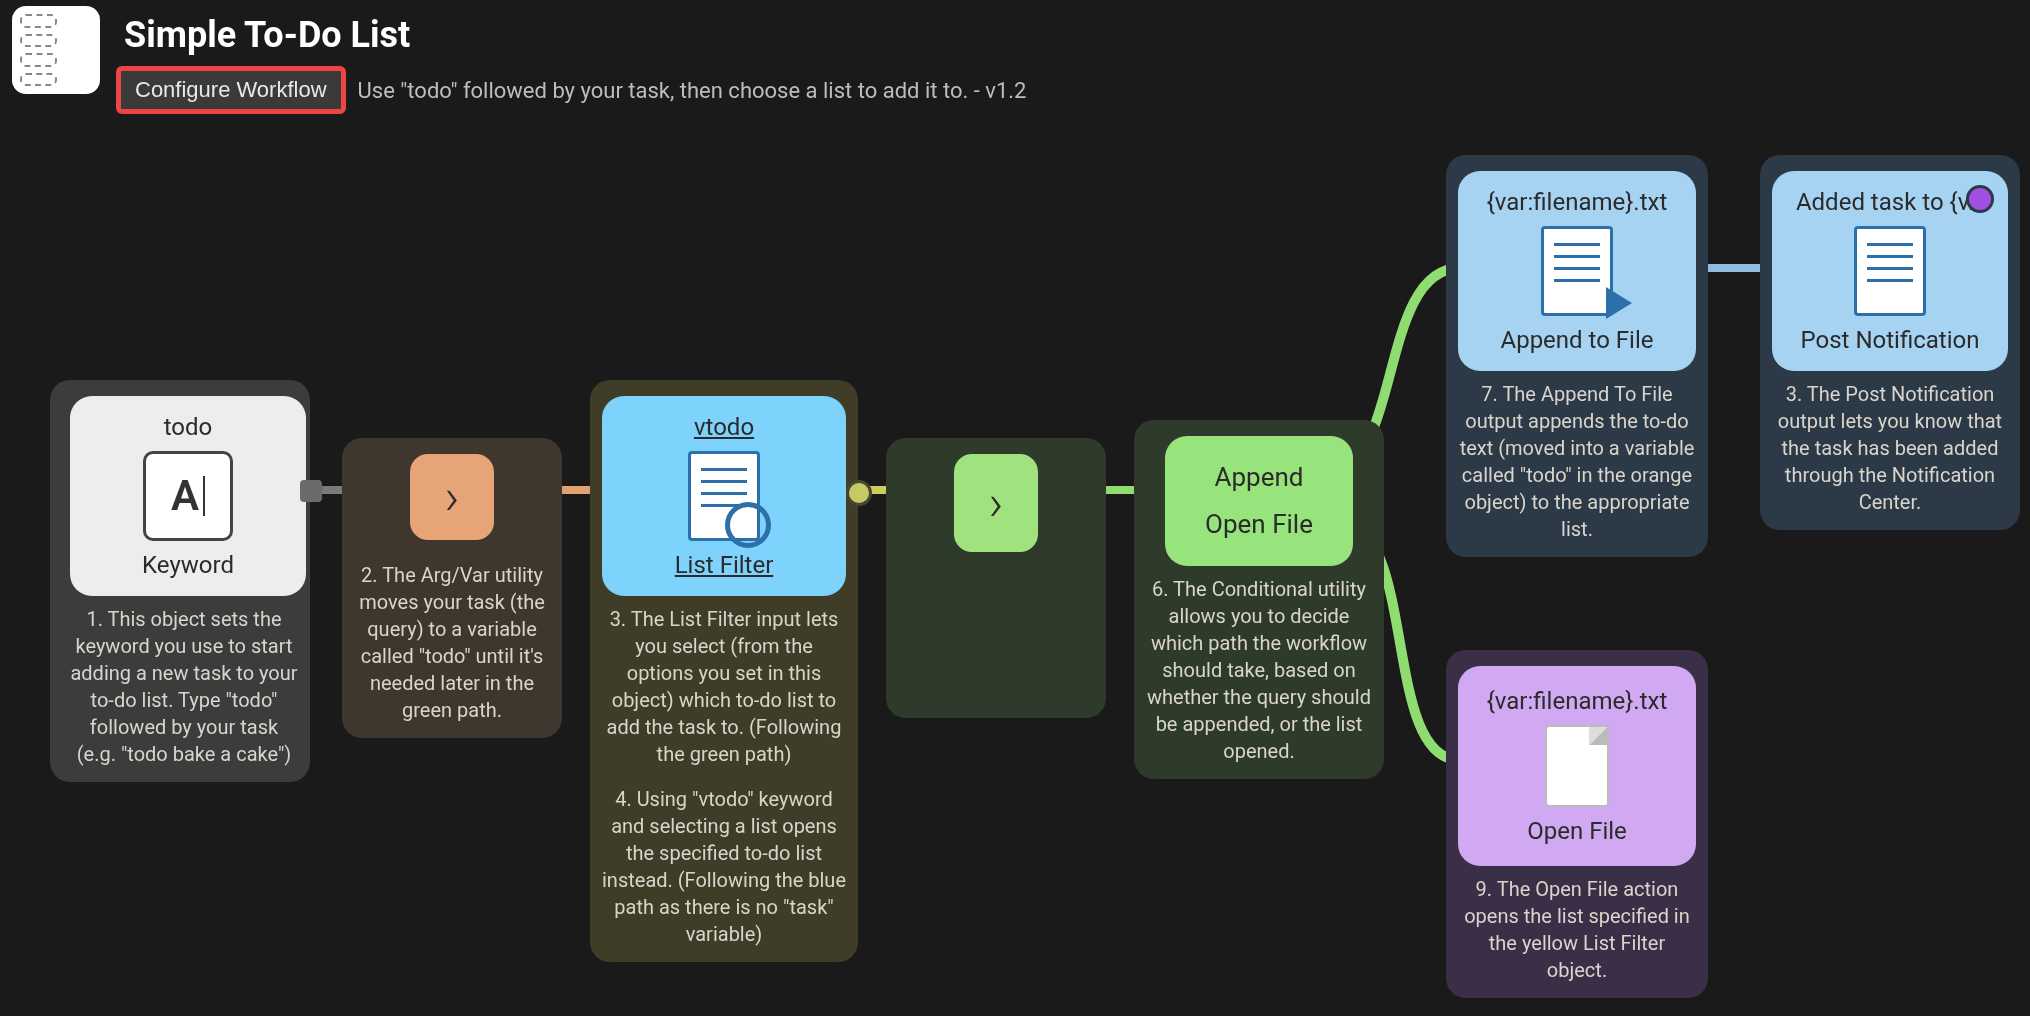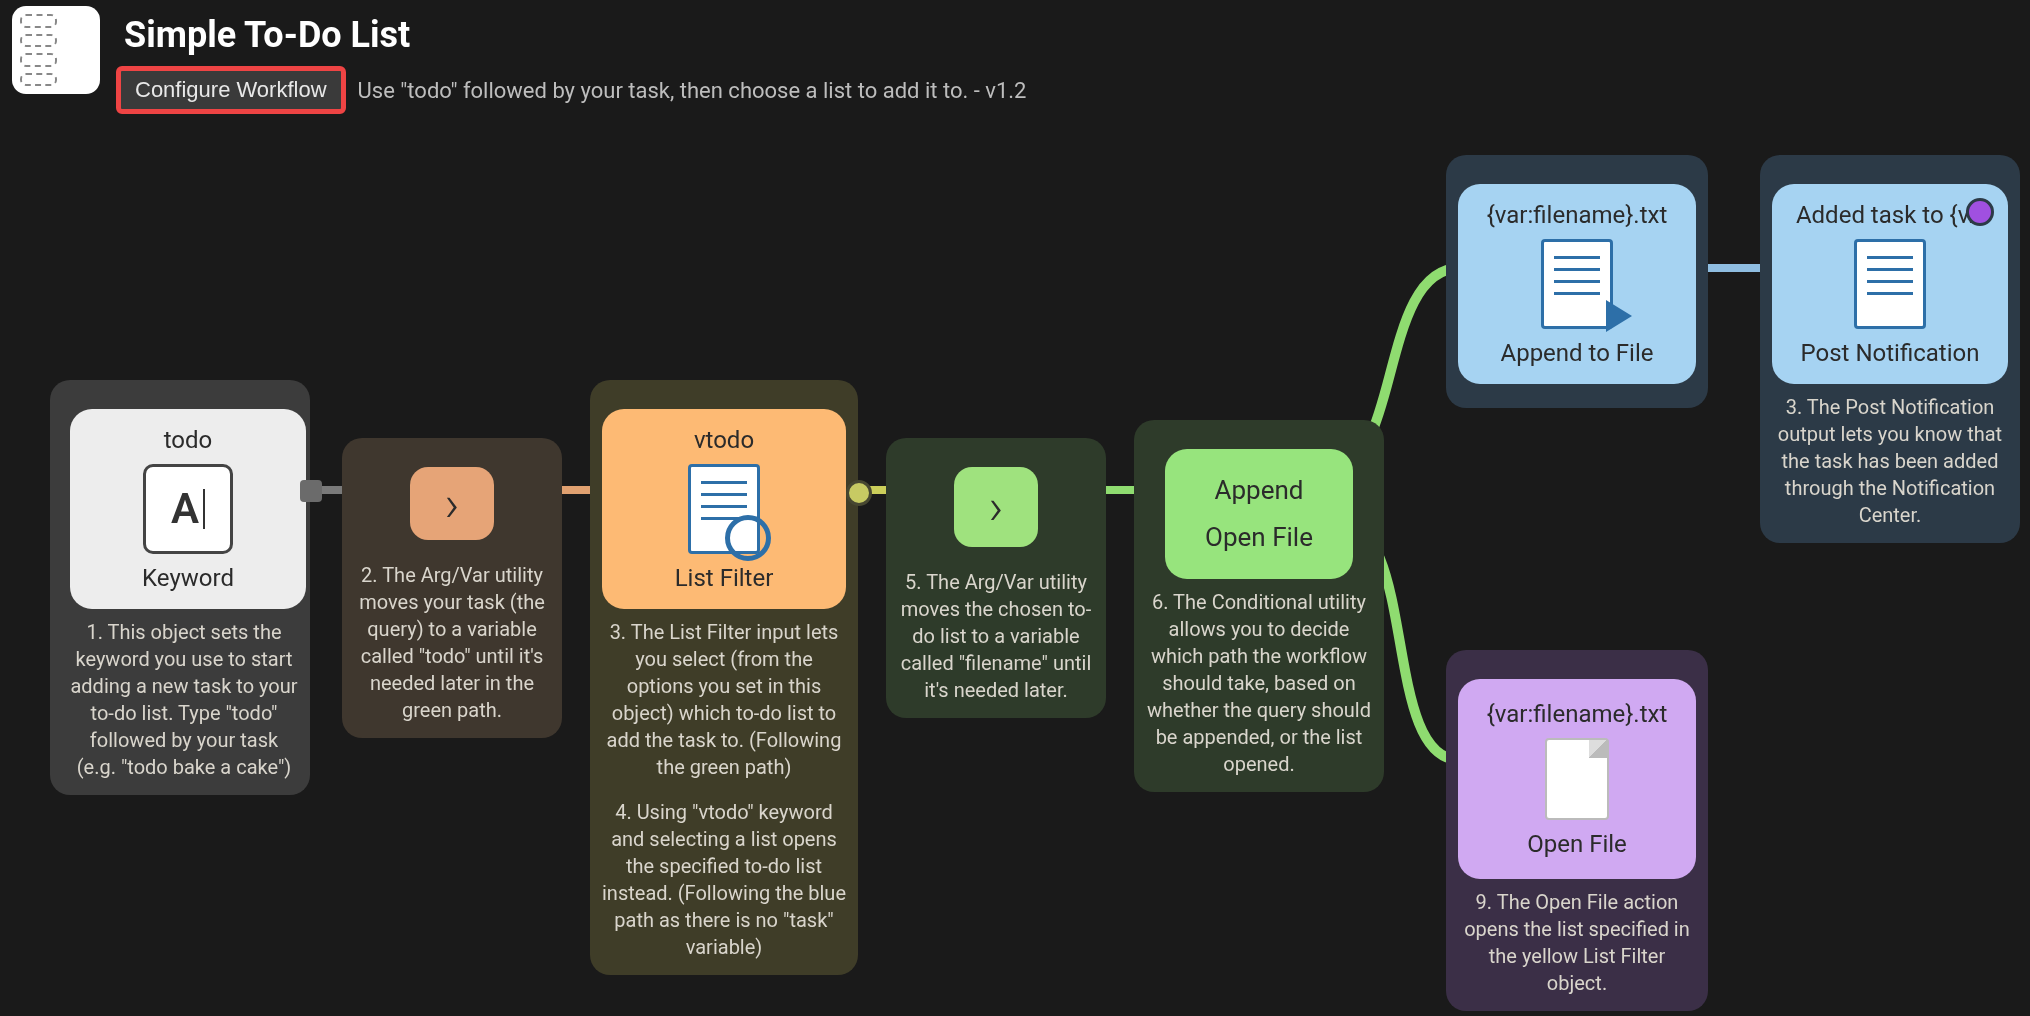--- a/index.html
+++ b/index.html
@@ -9,31 +9,31 @@
   .wf-icon{width:88px;height:88px;border-radius:14px;background:#fff;display:flex;flex-wrap:wrap;box-sizing:border-box;padding:8px;gap:6px;}
   .wf-icon .sq{flex:0 0 calc(50% - 3px);border:2px dashed #888;border-radius:6px;}
   .hdr-text h1{margin:8px;font-size:36px;font-weight:700;color:#fff;}
   .hdr-sub{display:flex;align-items:center;gap:12px;margin-top:10px;}
   .cfg-btn{background:#3a3a3a;border:5px solid #ef4444;color:#e8e8e8;font-size:22px;padding:6px 14px;border-radius:6px;cursor:pointer;}
   .desc{color:#bdbdbd;font-size:22px;}
   
   svg.wires{position:absolute;left:0;top:0;width:2030px;height:1016px;pointer-events:none;}
   
   .node{position:absolute;border-radius:20px;padding:16px 12px 14px;box-sizing:border-box;color:#d9d5cc;font-size:20px;line-height:1.35;text-align:center;}
-  .node .tile{margin:13px auto 10px;border-radius:22px;display:flex;flex-direction:column;align-items:center;justify-content:center;color:#2b2b2b;font-size:24px;gap:8px;padding:10px 0;}
+  .node .tile{margin:0 auto 10px;border-radius:22px;display:flex;flex-direction:column;align-items:center;justify-content:center;color:#2b2b2b;font-size:24px;gap:8px;padding:10px 0;}
   .node .tile .caption{font-size:24px;}
   .node .tile .title{font-size:24px;}
   .node p{margin:0;}
   
   .n-keyword{left:50px;top:380px;width:260px;background:#3c3c3c;padding-left:20px;}
   .n-keyword .tile{width:236px;height:180px;background:#ededed;}
   .n-argvar1{left:342px;top:438px;width:220px;height:300px;background:#3f372e;display:flex;flex-direction:column;align-items:center;}
   .n-argvar1 .tile{width:84px;height:78px;background:#e6a477;border-radius:18px;}
   .n-listfilter{left:590px;top:380px;width:268px;background:#3f3d28;}
-  .n-listfilter .tile{width:244px;height:180px;background:#fdba74;}
+  .n-listfilter .tile{width:244px;height:180px;background:#7dd3fc;text-decoration:underline;}
   .n-argvar2{left:886px;top:438px;width:220px;height:280px;background:#2e3b2a;display:flex;flex-direction:column;align-items:center;}
   .n-argvar2 .tile{width:84px;height:78px;background:#9fe27e;border-radius:18px;}
   .n-cond{left:1134px;top:420px;width:250px;background:#2e3b2a;}
   .n-cond .tile{width:188px;height:110px;background:#97e47d;font-size:26px;line-height:1.5;}
   .n-append{left:1446px;top:155px;width:262px;background:#2c3a47;}
   .n-append .tile{width:238px;height:180px;background:#a6d3f2;}
   .n-post{left:1760px;top:155px;width:260px;background:#2c3a47;}
   .n-post .tile{width:236px;height:180px;background:#a6d3f2;position:relative;}
   .n-open{left:1446px;top:650px;width:262px;background:#3b2f47;}
   .n-open .tile{width:238px;height:180px;background:#d0a9f2;}
@@ -116,37 +116,37 @@
     </div>
     <p>3. The List Filter input lets you select (from the options you set in this object) which to-do list to add the task to. (Following the green path)</p>
     <p style="margin-top:18px;">4. Using "vtodo" keyword and selecting a list opens the specified to-do list instead. (Following the blue path as there is no "task" variable)</p>
     <div class="port round" style="right:-14px;top:100px;"></div>
   </div>
 
   <div class="node n-argvar2">
     <div class="tile">
       <div class="ic-chevron">›</div>
     </div>
-    <p style="margin-top:12px;">5. The Arg/Var utility moves the chosen to-do list to a variable called "filename" until it's needed later.</p>
   </div>
 
   <div class="node n-cond">
     <div class="tile">
       <div>Append</div>
       <div>Open File</div>
     </div>
     <p>6. The Conditional utility allows you to decide which path the workflow should take, based on whether the query should be appended, or the list opened.</p>
   </div>
 
   <div class="node n-append">
     <div class="tile">
       <div class="title">{var:filename}.txt</div>
       <div class="ic-doc arrow"></div>
       <div class="caption">Append to File</div>
     </div>
+    <p>7. The Append To File output appends the to-do text (moved into a variable called "todo" in the orange object) to the appropriate list.</p>
   </div>
 
   <div class="node n-post">
     <div class="tile">
       <div class="title">Added task to {v…</div>
       <div style="position:relative;">
         <div class="ic-doc"></div>
       </div>
       <div class="caption">Post Notification</div>
       <div class="dot-badge"></div>

